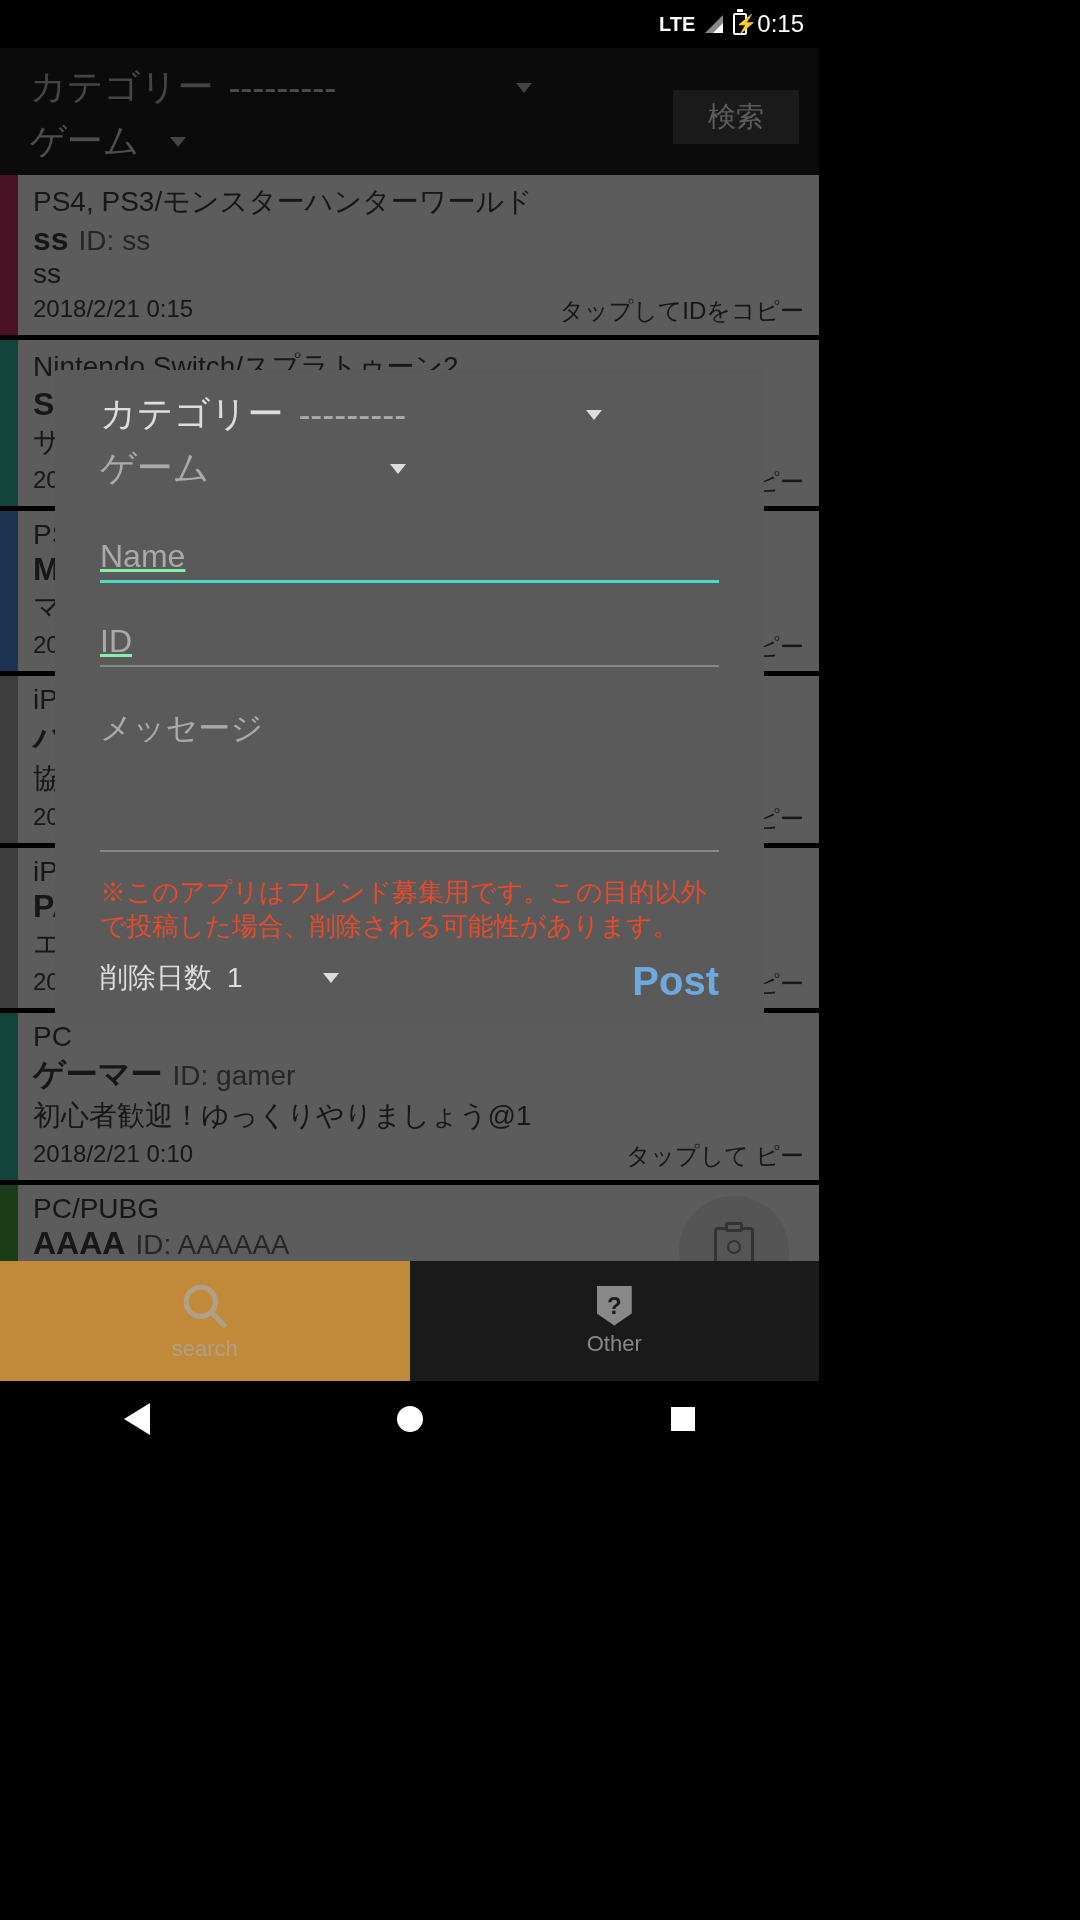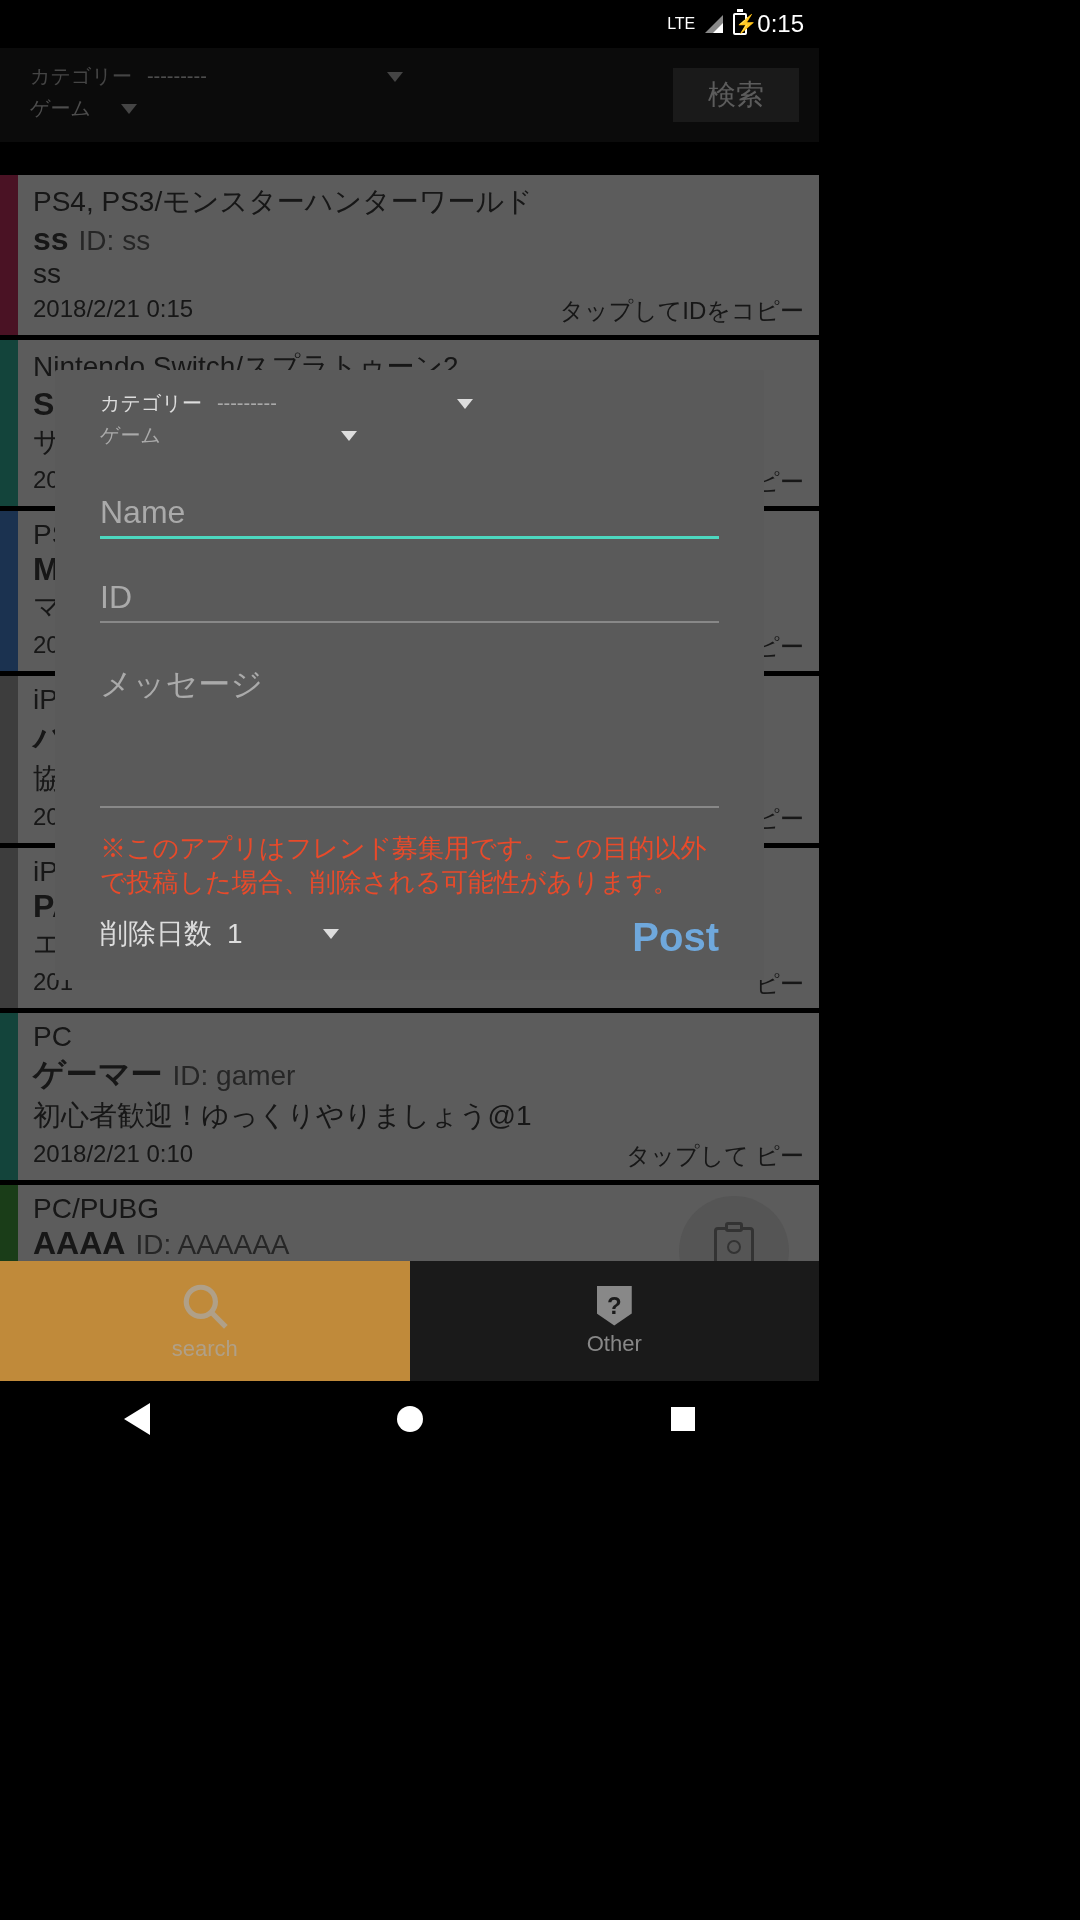--- a/index.html
+++ b/index.html
@@ -15,32 +15,32 @@
       height: 48px;
       background: #000;
       display: flex;
       justify-content: flex-end;
       align-items: center;
       padding-right: 15px;
       color: #fff;
       font-size: 24px;
       gap: 10px;
     }
-    .status-bar .lte { font-size: 16px; font-weight: normal; }
+    .status-bar .lte { font-size: 20px; font-weight: bold; }
     .top-filters {
       background: #1a1a1a;
       padding: 15px 20px 15px 30px;
       display: flex;
       align-items: center;
     }
     .filter-left { flex: 1; }
     .filter-row {
       display: flex;
       align-items: center;
-      font-size: 20px;
+      font-size: 36px;
       color: #999;
       margin-bottom: 5px;
       text-align: center;
     }
     .filter-label { margin-right: 15px; }
     .filter-dropdown {
       display: flex;
       align-items: center;
       gap: 180px;
       color: #aaa;
@@ -106,20 +106,21 @@
     .dialog .chevron-down { border-top-color: #ddd; }
     .input-field {
       width: 100%;
       background: transparent;
       border: none;
       border-bottom: 2px solid #888;
       color: #86efac;
       font-size: 32px;
       padding: 15px 0 5px 0;
       margin-top: 25px;
+      text-decoration: underline;
     }
     .input-field.focused { border-bottom: 3px solid #4dd8c0; }
     .input-field::placeholder { color: #aaa; }
     .textarea-field {
       width: 100%;
       background: transparent;
       border: none;
       border-bottom: 2px solid #888;
       color: #fdba74;
       font-size: 32px;

